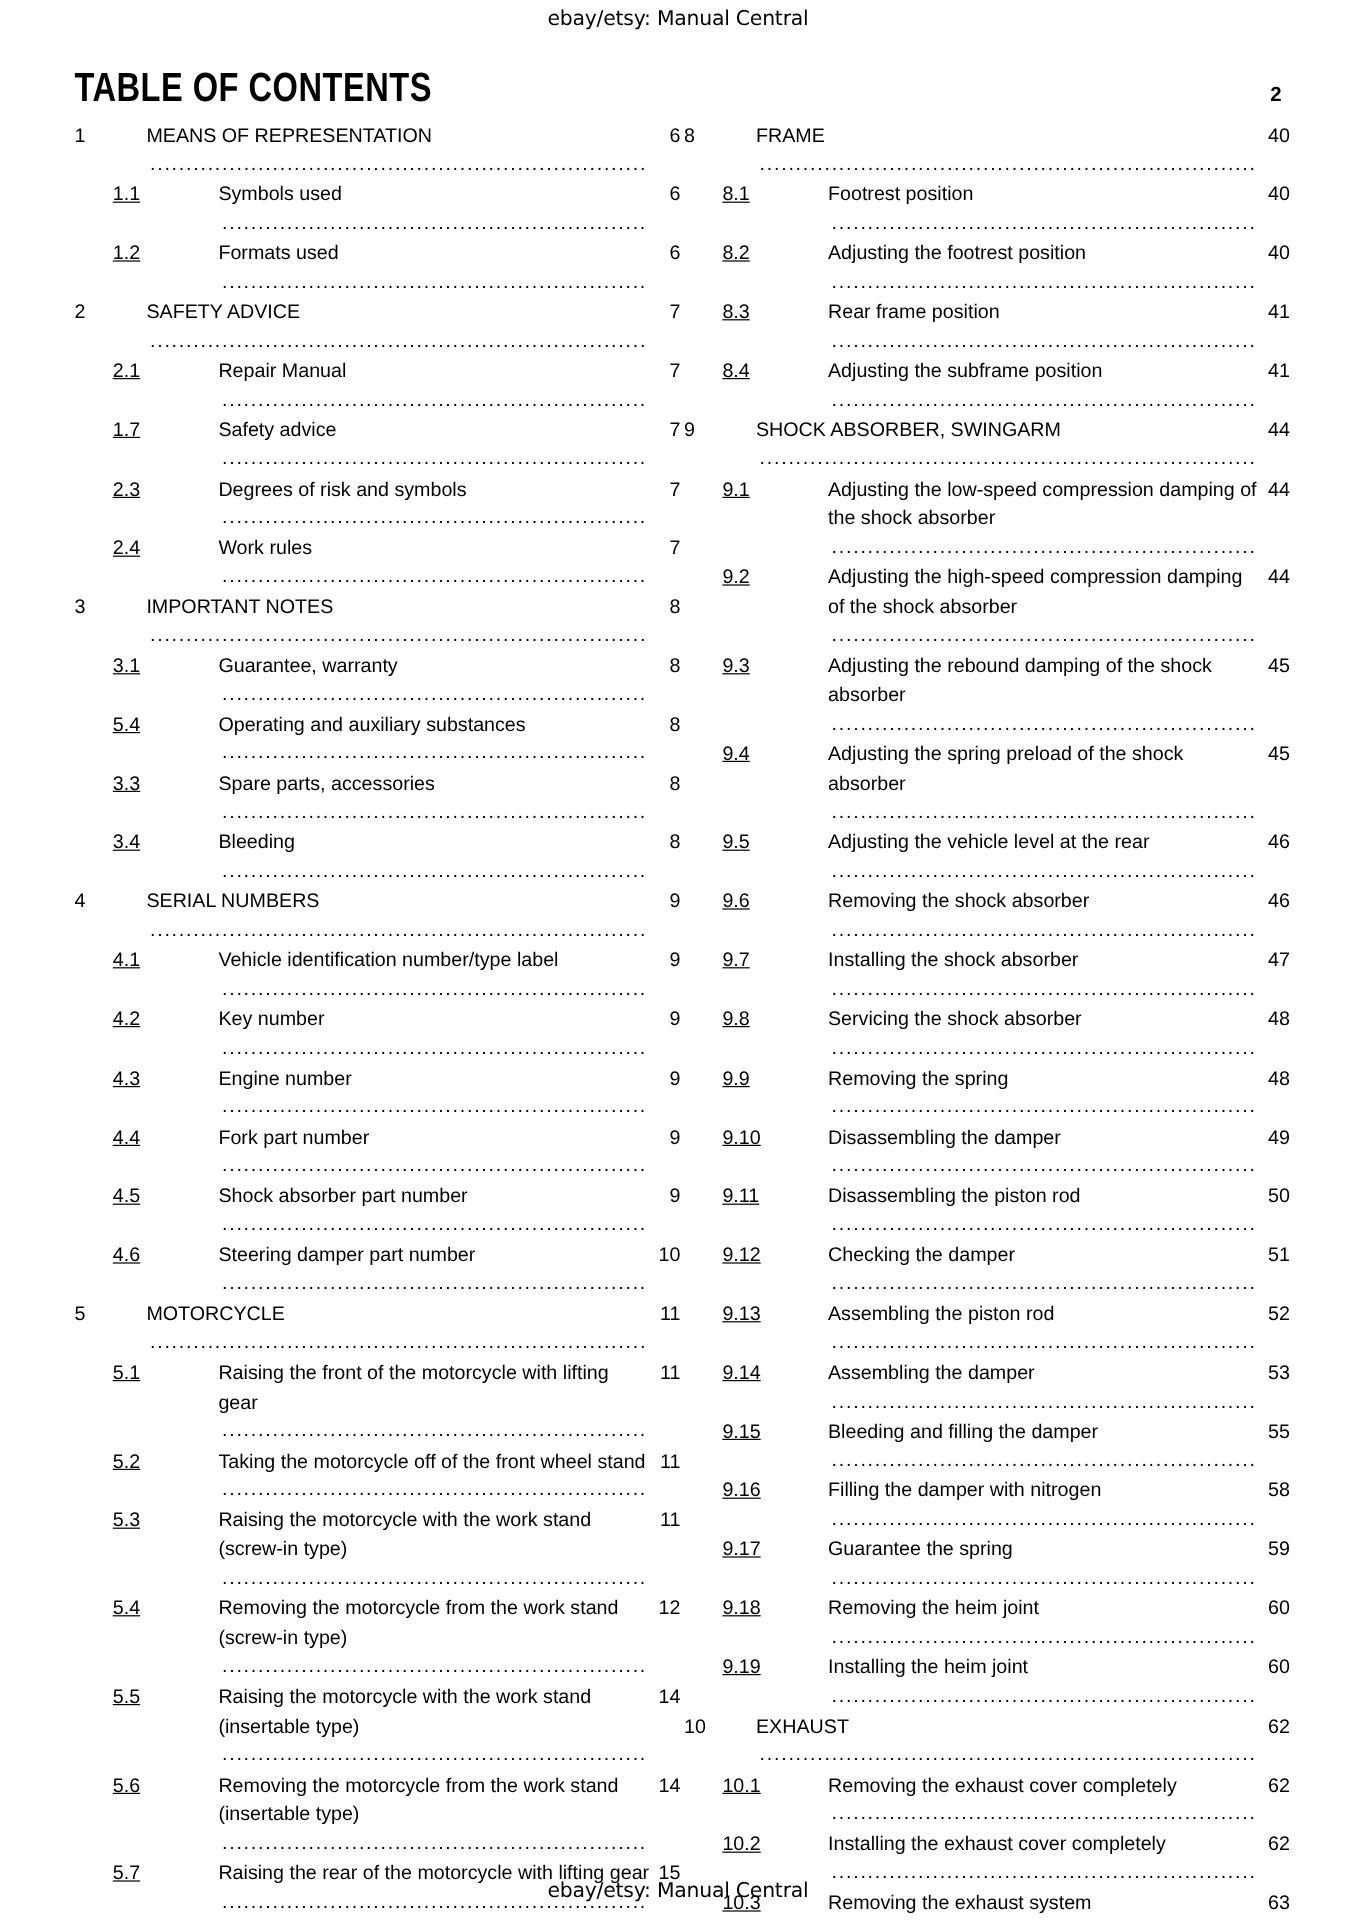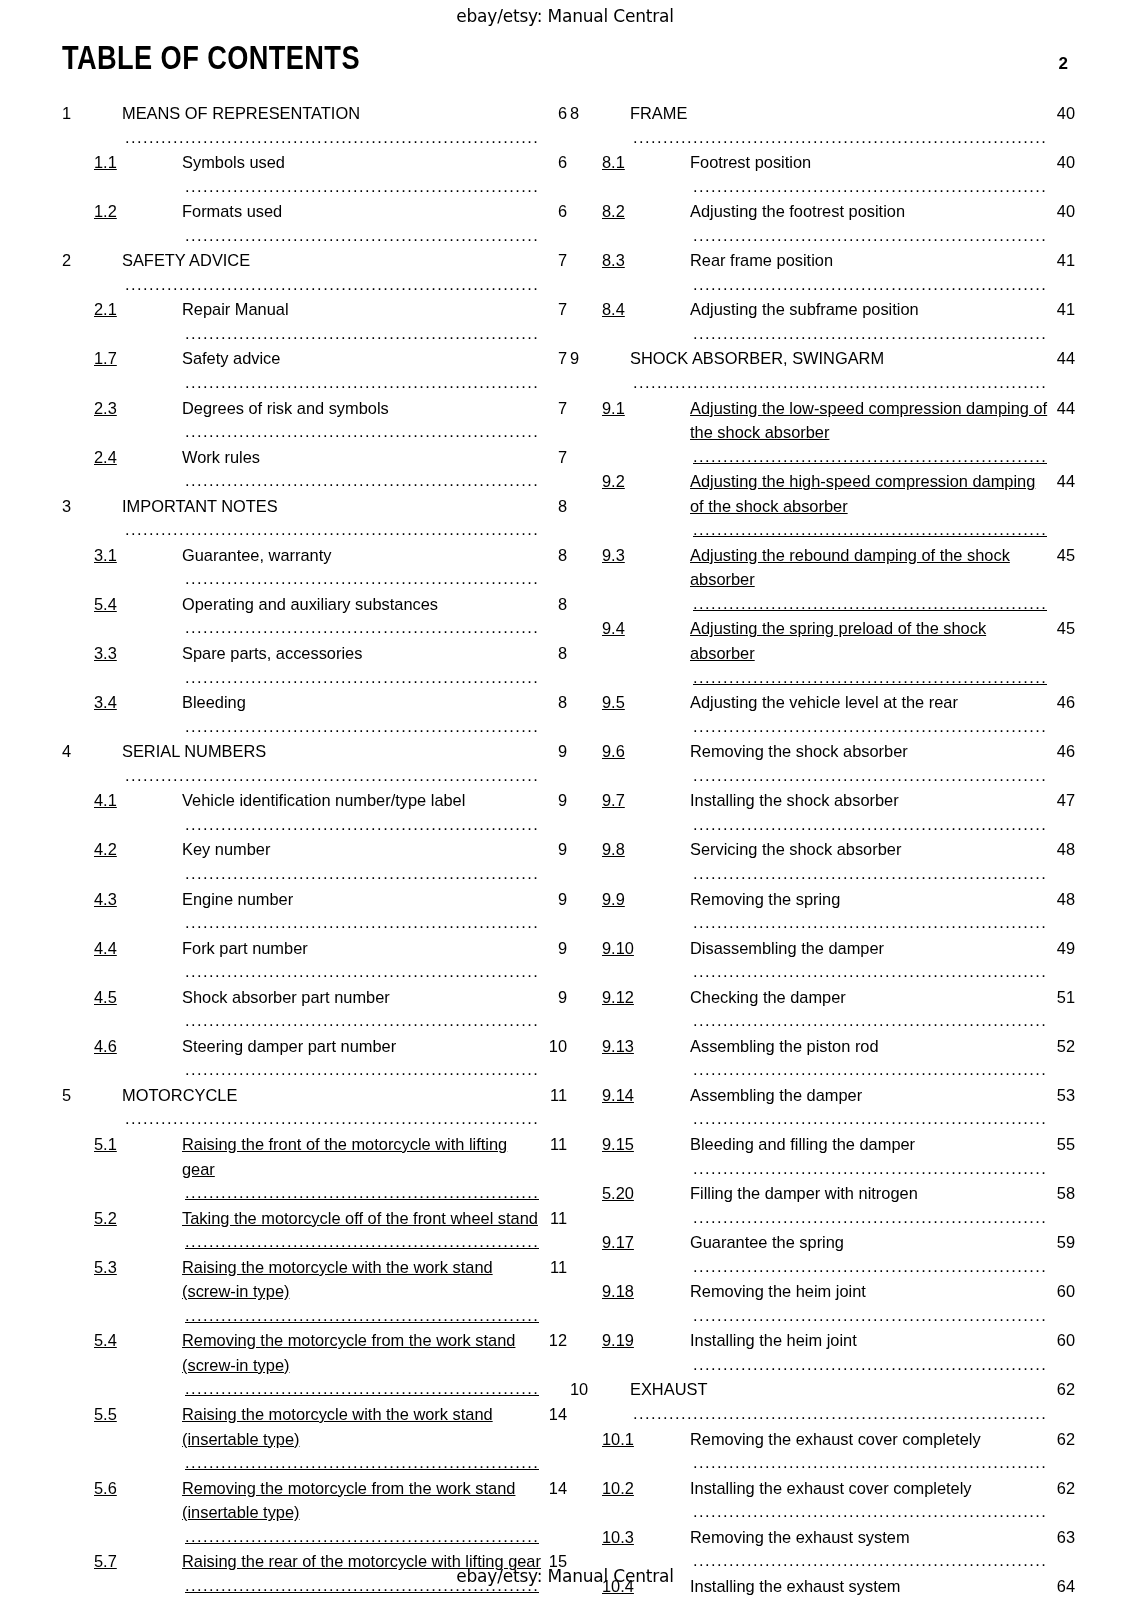--- a/index.html
+++ b/index.html
@@ -34,21 +34,21 @@
     width: 1130px;
     text-align: center;
     font-size: 17px;
     font-family: "DejaVu Sans", sans-serif;
     letter-spacing: -0.2px;
   }
 
   
   .title-row {
     position: absolute;
-    top: 38px;
+    top: 54px;
     left: 62px;
     width: 1006px;
     display: flex;
     align-items: baseline;
     justify-content: space-between;
   }
   .doc-title {
     font-size: 34px;
     font-weight: bold;
     letter-spacing: 0.5px;
@@ -127,21 +127,21 @@
     content: "........................................................................................................";
   }
   .pg {
     flex: 0 0 auto;
     width: 26px;
     text-align: right;
     font-variant-numeric: tabular-nums;
   }
 
   
-  .entry.wrapped .titlewrap { width: 100%; text-decoration: underline; }
+  .entry.wrapped .titlewrap { width: 100%; }
   .entry.wrapped .ttl { display: block; width: 100%; }
 </style>
 </head>
 <body>
 
 <div class="running-head">ebay/etsy: Manual Central</div>
 
 <div class="title-row">
   <div class="doc-title">TABLE OF CONTENTS</div>
   <div class="page-folio">2</div>
@@ -595,20 +595,30 @@
         <span class="num">9.10</span>
         <span class="body">
           <span class="titlewrap">
             <span class="ttl">Disassembling the damper</span>
             <span class="leader"></span>
           </span>
           <span class="pg">49</span>
         </span>
       </div>
       <div class="entry lvl2">
+        <span class="num">9.11</span>
+        <span class="body">
+          <span class="titlewrap">
+            <span class="ttl">Disassembling the piston rod</span>
+            <span class="leader"></span>
+          </span>
+          <span class="pg">50</span>
+        </span>
+      </div>
+      <div class="entry lvl2">
         <span class="num">9.12</span>
         <span class="body">
           <span class="titlewrap">
             <span class="ttl">Checking the damper</span>
             <span class="leader"></span>
           </span>
           <span class="pg">51</span>
         </span>
       </div>
       <div class="entry lvl2">
@@ -635,21 +645,21 @@
         <span class="num">9.15</span>
         <span class="body">
           <span class="titlewrap">
             <span class="ttl">Bleeding and filling the damper</span>
             <span class="leader"></span>
           </span>
           <span class="pg">55</span>
         </span>
       </div>
       <div class="entry lvl2">
-        <span class="num">5.20</span>
+        <span class="num">9.16</span>
         <span class="body">
           <span class="titlewrap">
             <span class="ttl">Filling the damper with nitrogen</span>
             <span class="leader"></span>
           </span>
           <span class="pg">58</span>
         </span>
       </div>
       <div class="entry lvl2">
         <span class="num">9.17</span>

